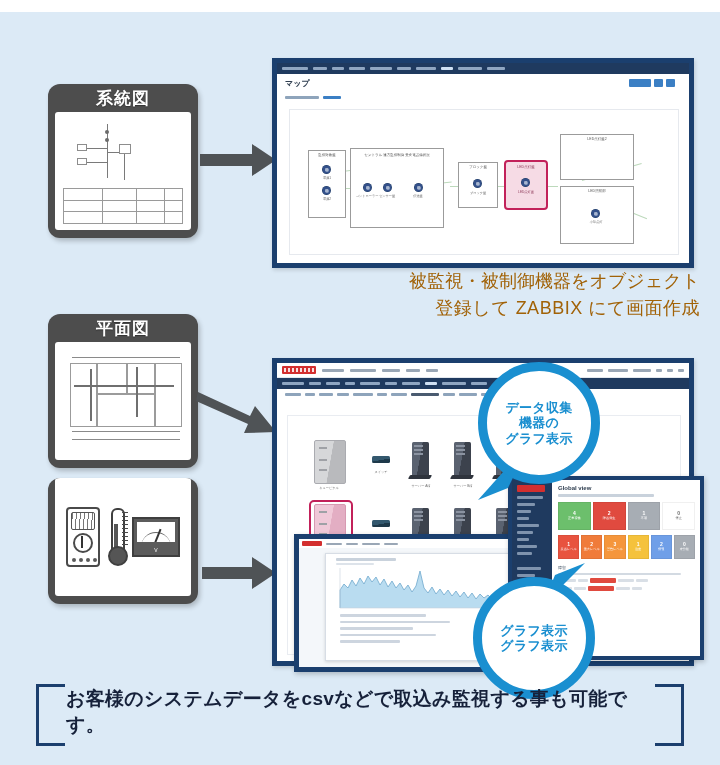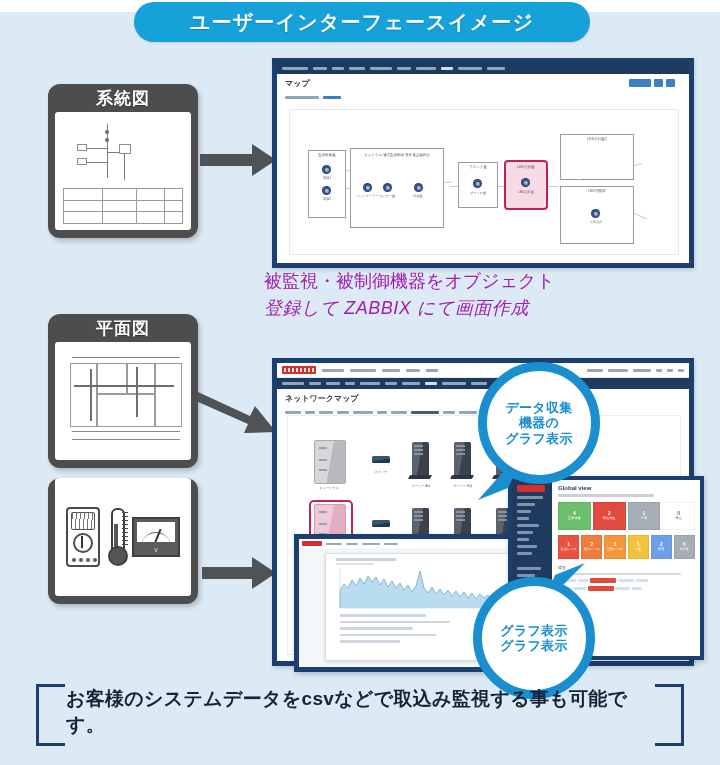--- a/index.html
+++ b/index.html
@@ -169,43 +169,40 @@
   .bubble span{font-weight:bold;line-height:1.18;display:block;}
   #callout-abnormal .bubble{left:0;top:0;width:106px;height:106px;border:9px solid #c2215a;}
   #callout-abnormal .bubble span{color:#c2215a;font-size:15px;letter-spacing:.5px;}
   #callout-graph .bubble{left:0;top:0;width:104px;height:104px;border:9px solid #1a8fd0;}
   #callout-graph .bubble span{color:#1a8fd0;font-size:13px;letter-spacing:.3px;}
   #callout-alarm .bubble{left:0;top:0;width:104px;height:104px;border:9px solid #1a8fd0;}
   #callout-alarm .bubble span{color:#1a8fd0;font-size:13px;letter-spacing:.3px;}
 
   
   .caption{
-    position:absolute;left:264px;top:268px;width:412px;
-    text-align:left;color:#a21caf;font-size:18px;line-height:1.5;
-  }
-  .caption .l2{letter-spacing:.5px;font-style:italic;}
+    position:absolute;left:288px;top:268px;width:412px;
+    text-align:right;color:#a16207;font-size:18px;line-height:1.5;
+  }
+  .caption .l2{letter-spacing:.5px;}
 
   
   .banner{position:absolute;left:36px;top:684px;width:648px;height:56px;}
   .banner .brk{position:absolute;width:26px;height:56px;border:3px solid #1b3f6e;}
   .banner .brk.l{left:0;border-right:none;}
   .banner .brk.r{right:0;border-left:none;}
   .banner .txt{position:absolute;left:30px;right:30px;top:0;height:56px;
     display:flex;align-items:center;justify-content:center;
     color:#16213a;font-size:19px;font-weight:bold;letter-spacing:.3px;}
 </style>
 </head>
 <body>
 
 <div id="root">
   <div class="bg-field"></div>
 
-  <div class="title-pill">
-    <span>ユーザーインターフェースイメージ</span>
-  </div>
 
   <div class="src-card" id="card-heimenzu">
     <div class="cap">平面図</div>
     <div class="thumb">
       <div class="fp">
         <div class="rm" style="left:10px;top:16px;width:110px;height:62px;"></div>
         <div class="rm" style="left:10px;top:16px;width:26px;height:62px;"></div>
         <div class="rm" style="left:36px;top:16px;width:30px;height:30px;"></div>
         <div class="rm" style="left:66px;top:16px;width:28px;height:30px;"></div>
         <div class="rm" style="left:36px;top:46px;width:58px;height:32px;"></div>
@@ -395,23 +392,20 @@
         <b style="width:12px"></b>
         <b style="width:14px"></b>
         <b style="width:10px"></b>
       <b style="width:20px"></b>
         <b style="width:12px"></b>
         <b style="width:18px"></b>
       <b style="width:12px;background:#cfe0f3"></b>
         <b style="width:24px"></b>
         <b style="width:16px"></b>
     </div>
-    <div class="zx-pagehead">
-      <div class="zx-pagetitle">ネットワークマップ</div>
-    </div>
     <div class="zx-filterrow">
       <div class="ch" style="width:16px"></div>
         <div class="ch" style="width:10px"></div>
       <div class="ch" style="width:14px"></div>
         <div class="ch" style="width:12px"></div>
       <div class="ch" style="width:20px"></div>
         <div class="ch" style="width:10px"></div>
       <div class="ch" style="width:16px"></div>
         <div class="ch" style="width:28px;background:#4a5b70"></div>
       <div class="ch" style="width:12px"></div>

